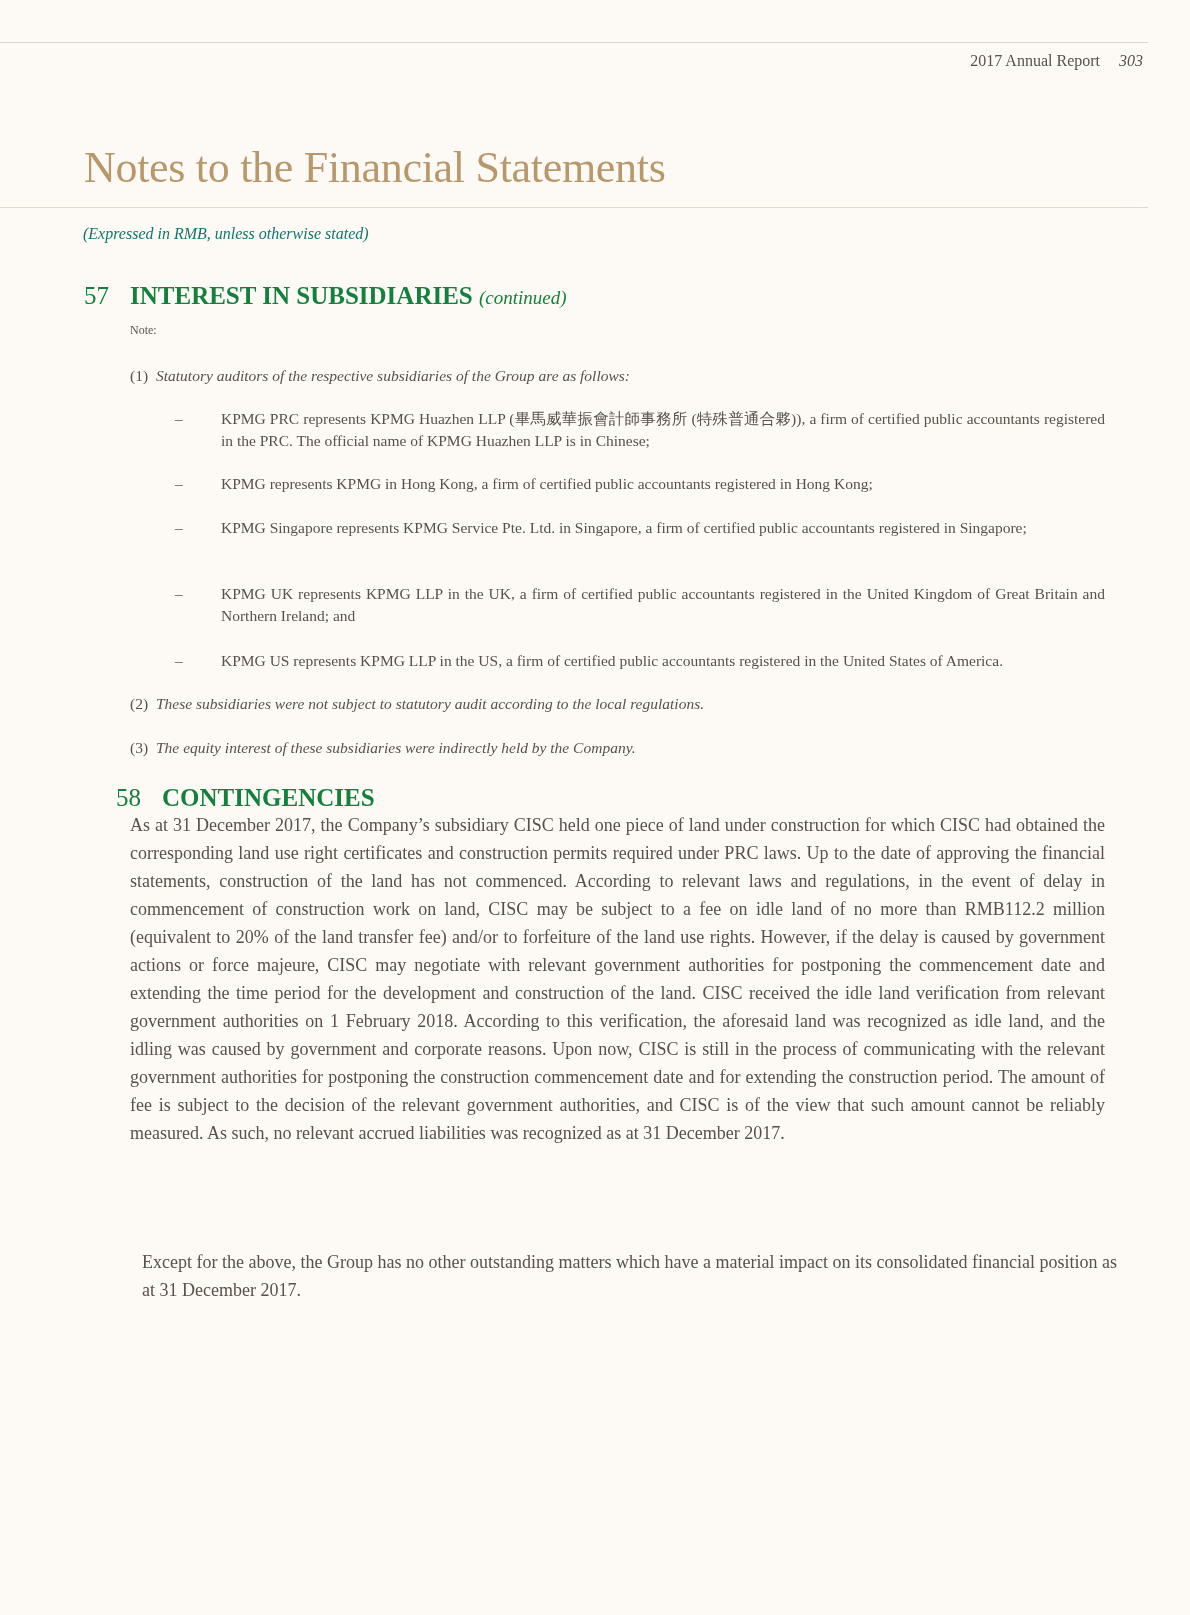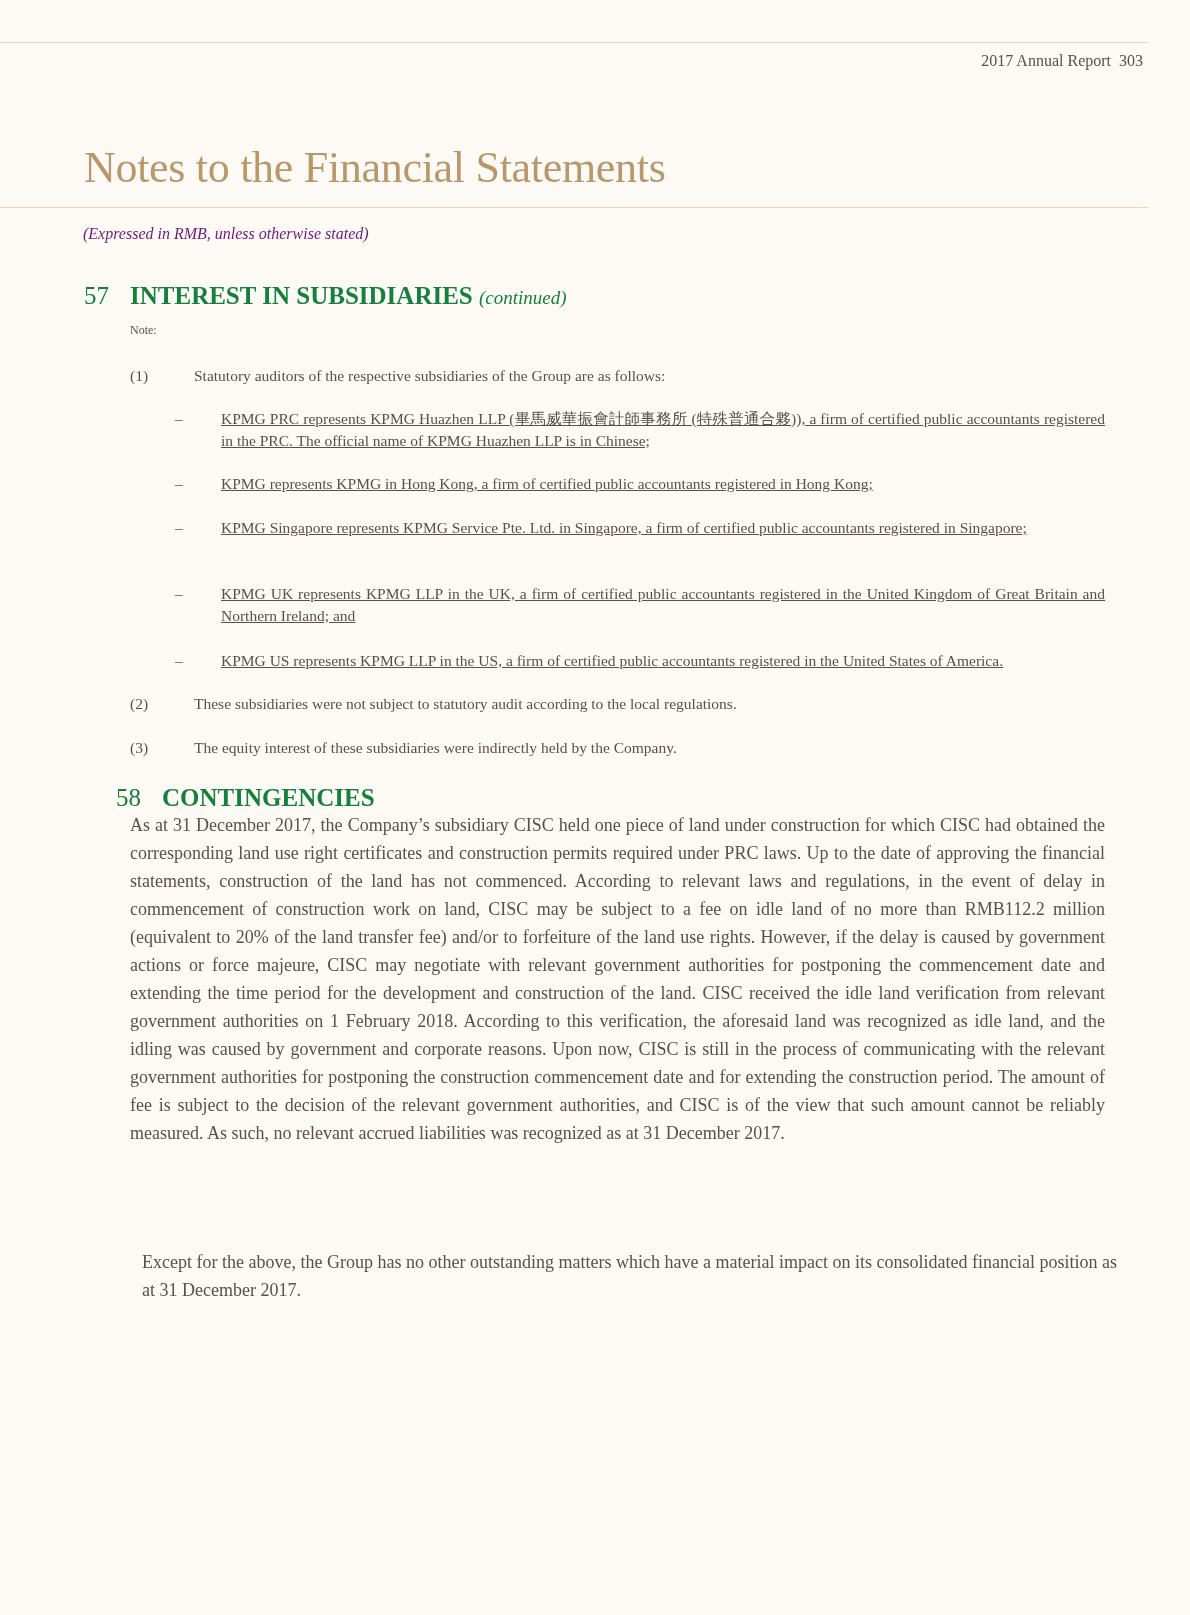--- a/index.html
+++ b/index.html
@@ -25,21 +25,22 @@
     }
     .running-header {
       position: absolute;
       top: 52px;
       right: 47px;
       font-size: 16px;
       color: #5a5048;
       white-space: nowrap;
     }
     .running-header .page-num {
-      margin-left: 8px;
+      margin-left: 19px;
+      font-style: italic;
     }
     .page-title {
       position: absolute;
       left: 84px;
       top: 146px;
       font-size: 44px;
       color: #b8976a;
       font-weight: normal;
       letter-spacing: -0.3px;
       margin: 0;
@@ -52,21 +53,21 @@
       top: 207px;
       width: 1148px;
       border-top: 1px solid #e6d8c5;
     }
     .subtitle {
       position: absolute;
       left: 83px;
       top: 225px;
       font-size: 16px;
       font-style: italic;
-      color: #701a75;
+      color: #0f766e;
     }
     .section-heading {
       position: absolute;
       left: 84px;
       font-size: 25px;
       color: #15803d;
       font-weight: bold;
       white-space: nowrap;
       line-height: 1;
     }
@@ -92,40 +93,40 @@
       width: 975px;
       font-size: 15.5px;
       line-height: 22px;
     }
     .numbered .marker {
       position: absolute;
       left: 0;
       top: 0;
     }
     .numbered .text {
-      margin-left: 64px;
+      margin-left: 26px;
       display: block;
+      font-style: italic;
     }
     .bullet {
       position: absolute;
       left: 175px;
       width: 930px;
       font-size: 15.5px;
       line-height: 22px;
     }
     .bullet .dash {
       position: absolute;
       left: 0;
       top: 0;
     }
     .bullet .text {
       display: block;
       margin-left: 46px;
       text-align: justify;
-      text-decoration: underline;
     }
     .para {
       position: absolute;
       left: 130px;
       width: 975px;
       font-size: 18px;
       line-height: 28px;
       text-align: justify;
       color: #5a5048;
     }

